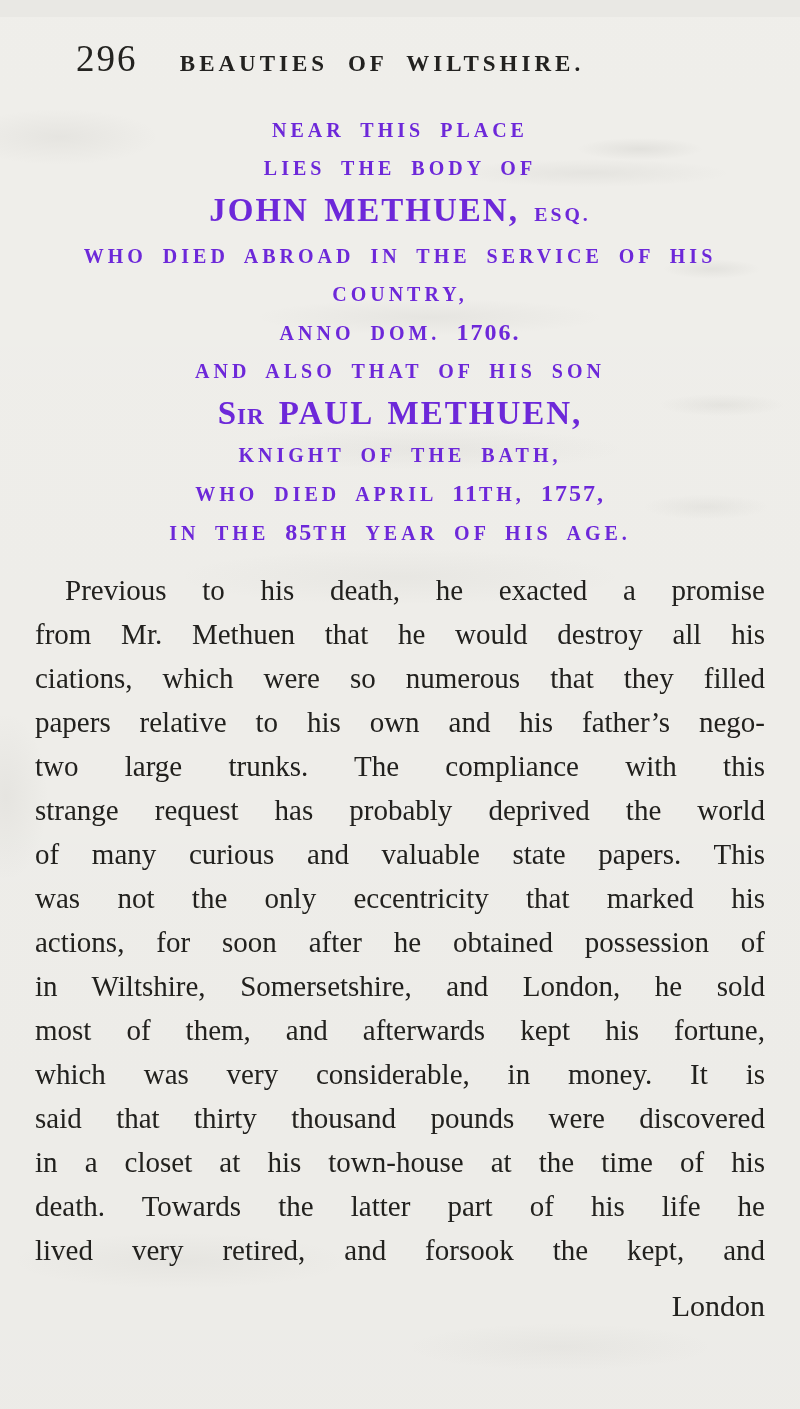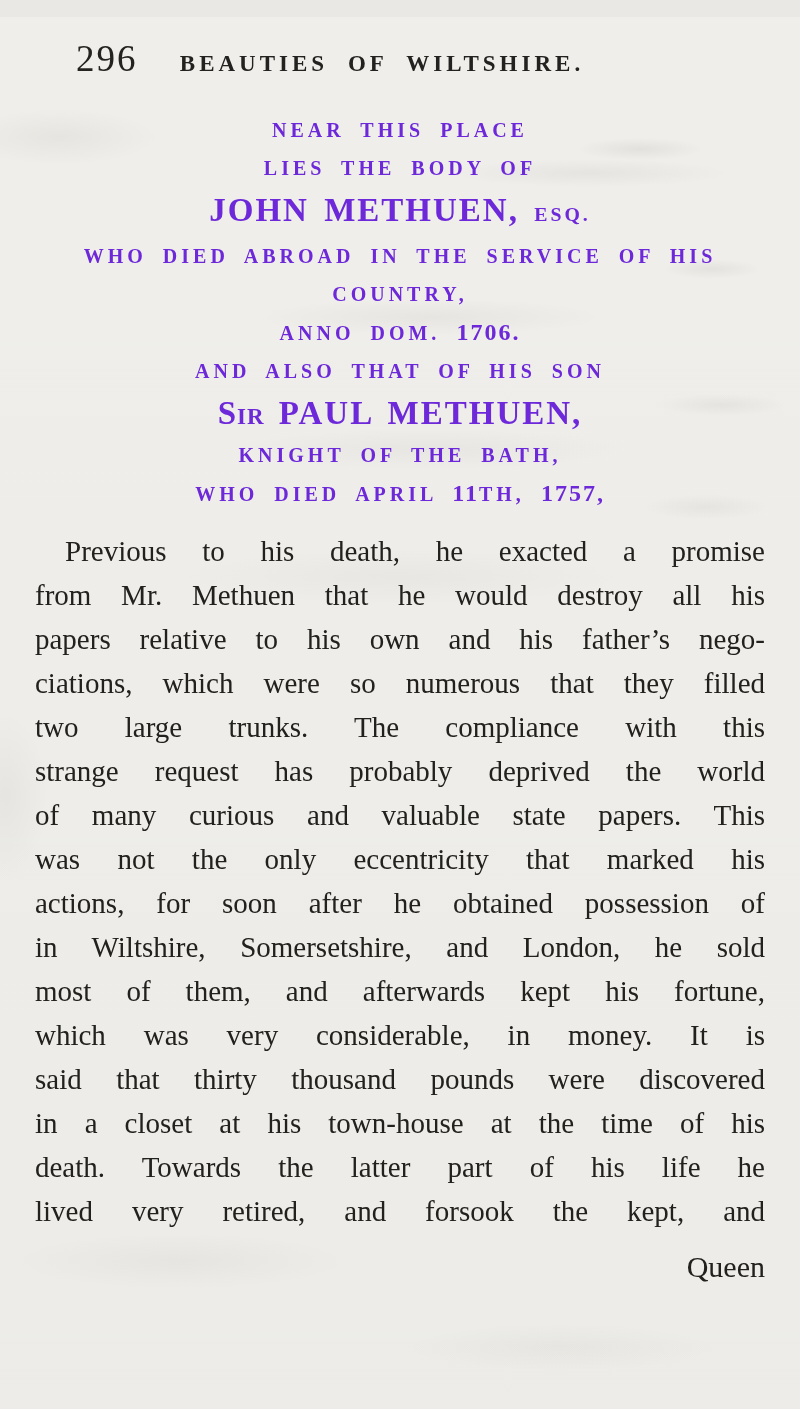--- a/index.html
+++ b/index.html
@@ -87,37 +87,38 @@
         <div class="ep ep-small"><span>NEAR THIS PLACE</span></div>
         <div class="ep ep-small"><span>LIES THE BODY OF</span></div>
         <div class="ep ep-large"><span>JOHN METHUEN, </span><span class="seg-sm">ESQ.</span></div>
         <div class="ep ep-small"><span>WHO DIED ABROAD IN THE SERVICE OF HIS</span></div>
         <div class="ep ep-small"><span>COUNTRY,</span></div>
         <div class="ep ep-small"><span>ANNO DOM. </span><span class="seg-num">1706.</span></div>
         <div class="ep ep-small"><span>AND ALSO THAT OF HIS SON</span></div>
         <div class="ep ep-large"><span class="seg-sc">Sir </span><span>PAUL METHUEN,</span></div>
         <div class="ep ep-small"><span>KNIGHT OF THE BATH,</span></div>
         <div class="ep ep-small"><span>WHO DIED APRIL </span><span class="seg-num">11</span><span>TH, </span><span class="seg-num">1757,</span></div>
+        <div class="ep ep-small"><span>IN THE </span><span class="seg-num">85</span><span>TH YEAR OF HIS AGE.</span></div>
       </section>
 
     <section class="body-text" id="body-lines">
         <div class="bl indent"><span>Previous to his death, he exacted a promise</span></div>
         <div class="bl"><span>from Mr. Methuen that he would destroy </span><span class="seg-italic">all</span><span> his</span></div>
+        <div class="bl"><span>ciations, which were so numerous that they filled</span></div>
         <div class="bl"><span>papers relative to his own and his father’s nego-</span></div>
-        <div class="bl"><span>ciations, which were so numerous that they filled</span></div>
         <div class="bl"><span>two large trunks.  The compliance with this</span></div>
         <div class="bl"><span>strange request has probably deprived the world</span></div>
         <div class="bl"><span>of many curious and valuable state papers.  This</span></div>
         <div class="bl"><span>was not the only eccentricity that marked his</span></div>
         <div class="bl"><span>actions, for soon after he obtained possession of</span></div>
         <div class="bl"><span>in Wiltshire, Somersetshire, and London, he sold</span></div>
         <div class="bl"><span>most of them, and afterwards kept his fortune,</span></div>
         <div class="bl"><span>which was very considerable, in money.  It is</span></div>
         <div class="bl"><span>said that thirty thousand pounds were discovered</span></div>
         <div class="bl"><span>in a closet at his town-house at the time of his</span></div>
         <div class="bl"><span>death.  Towards the latter part of his life he</span></div>
         <div class="bl"><span>lived very retired, and forsook the kept, and</span></div>
       </section>
 
-    <div class="catchword">Queen</div>
+    <div class="catchword">London</div>
 
   </div>
 </div>
 
 </body></html>

